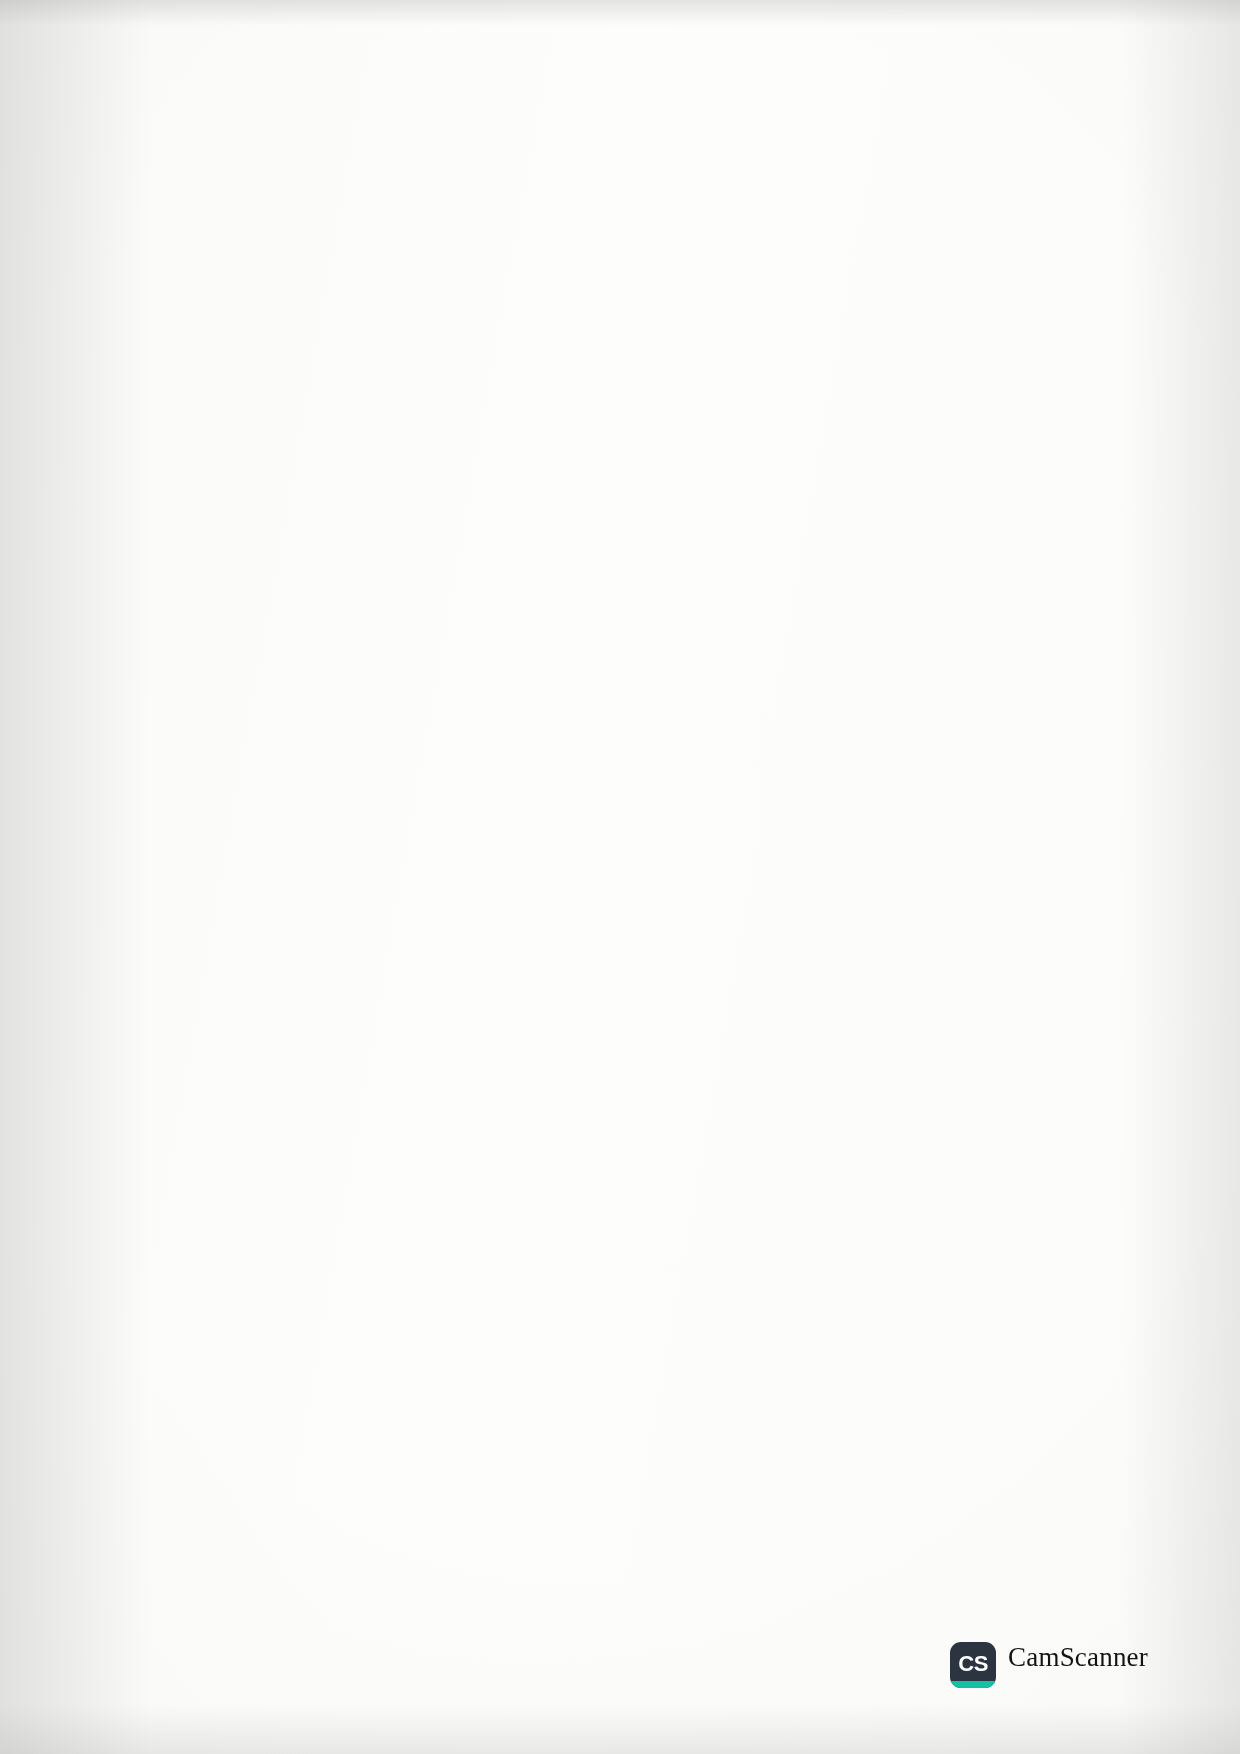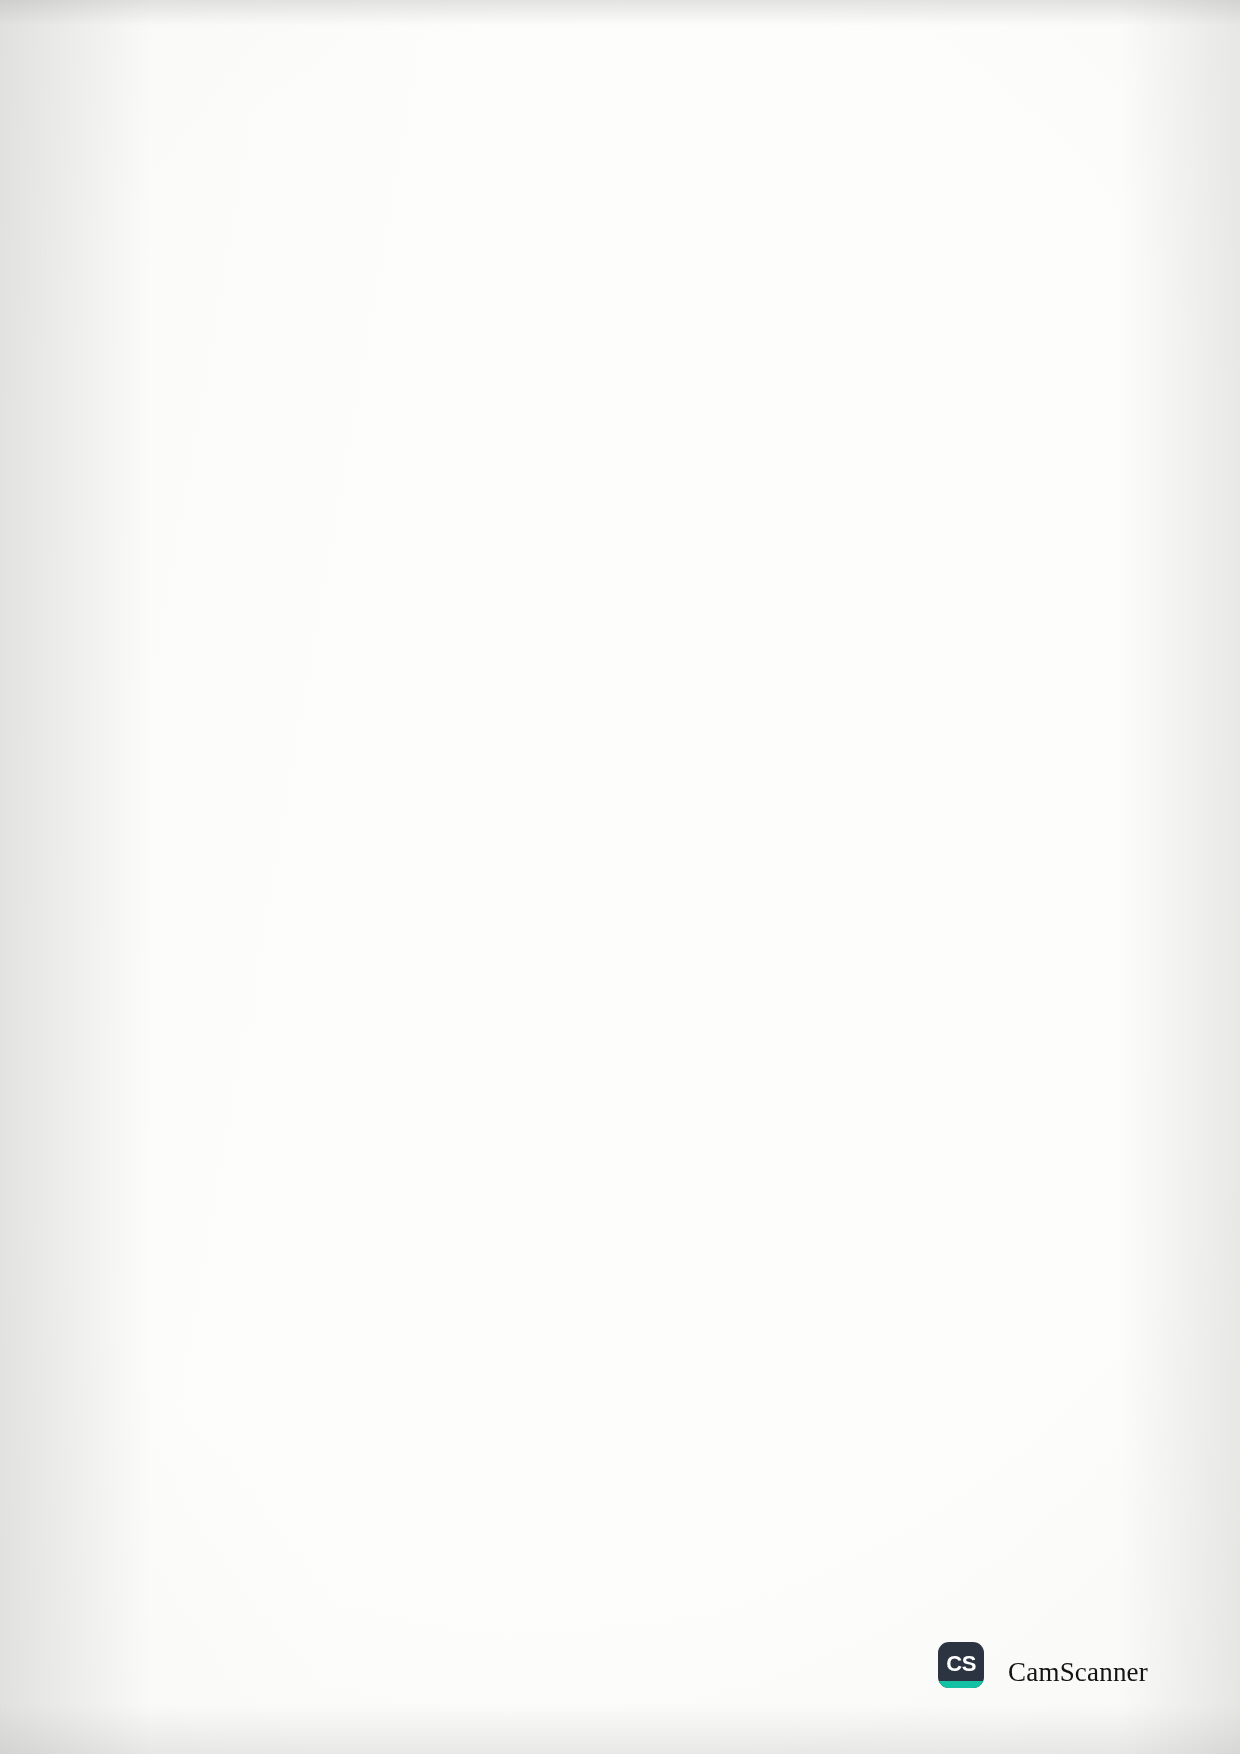--- a/index.html
+++ b/index.html
@@ -278,21 +278,21 @@
   .fn-col-left  { flex: 0 0 auto; }
   .fn-col-right { flex: 0 0 auto; }
 
   
   .camscanner {
     position: absolute;
     right: 92px;
     bottom: 66px;
     display: flex;
     flex-direction: row;
-    align-items: flex-end;
+    align-items: flex-start;
     gap: 12px;
     direction: ltr;
     z-index: 50;
   }
   .cs-logo {
     position: relative;
     width: 46px;
     height: 46px;
     border-radius: 11px;
     background: #2b3440;
@@ -314,21 +314,20 @@
     position: absolute;
     left: 0; right: 0; bottom: 0;
     height: 7px;
     background: #13c2a4;
   }
   .cs-word {
     font-family: "Liberation Serif", "DejaVu Serif", serif;
     font-size: 27px;
     color: #141414;
     letter-spacing: 0.2px;
-    margin-left: 12px;
   }
 
   
   .noise {
     position: absolute;
     inset: 0;
     opacity: 0.035;
     z-index: 39;
     pointer-events: none;
     background-image:

